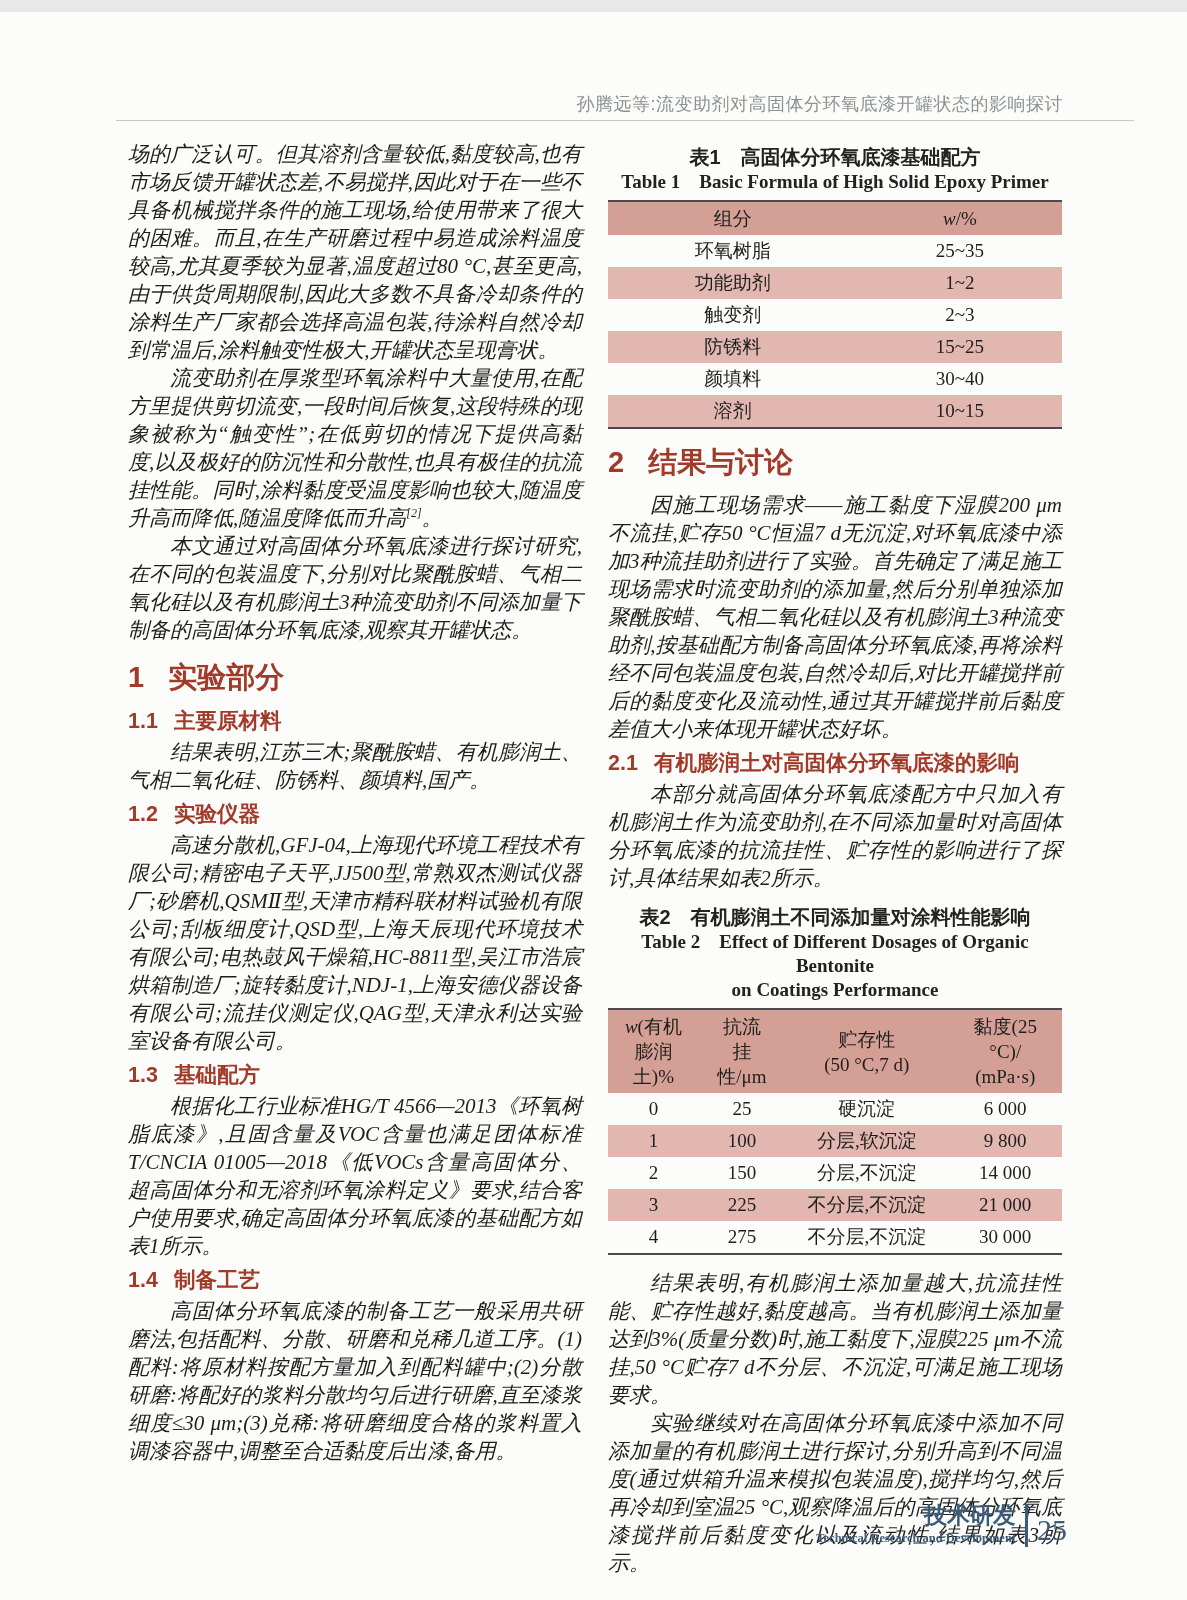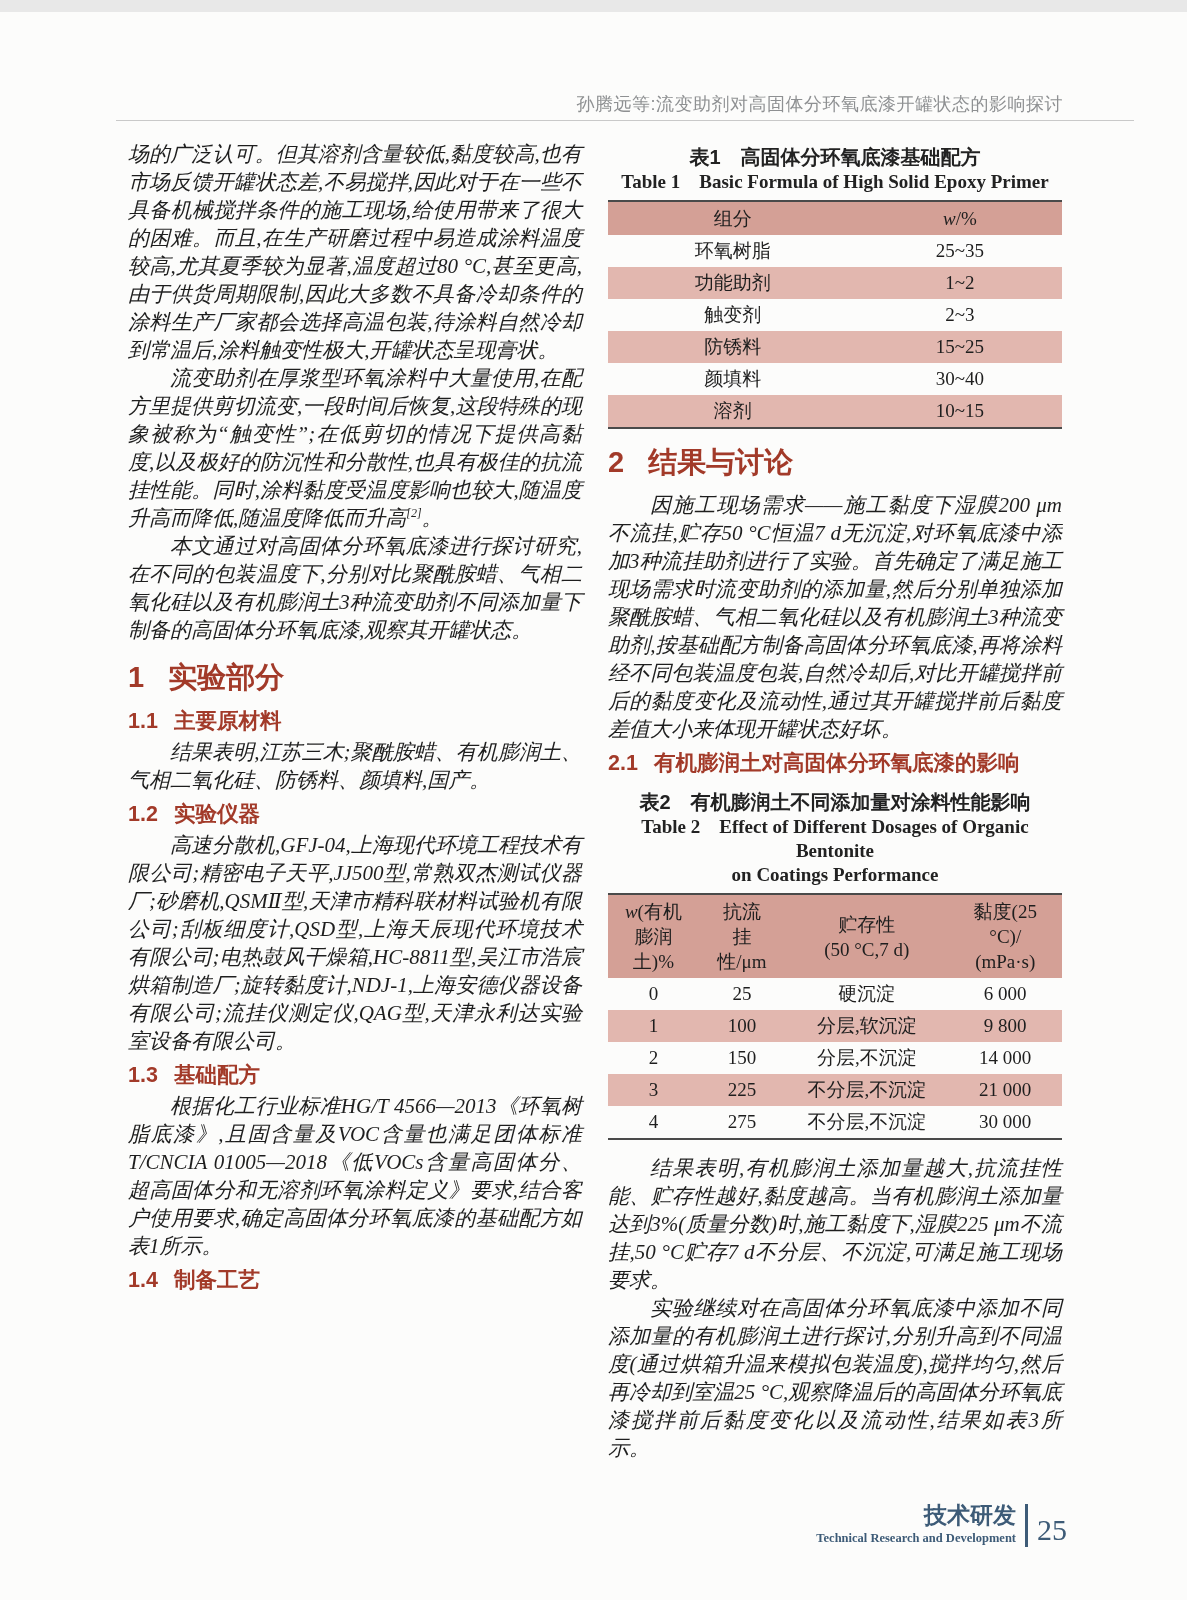--- a/index.html
+++ b/index.html
@@ -121,20 +121,21 @@
       <h3 class="sub"><span class="num">1.1</span><span>主要原材料</span></h3>
       <p class="body indent">结果表明,江苏三木;聚酰胺蜡、有机膨润土、气相二氧化硅、防锈料、颜填料,国产。</p>
 
       <h3 class="sub"><span class="num">1.2</span><span>实验仪器</span></h3>
       <p class="body indent">高速分散机,GFJ-04,上海现代环境工程技术有限公司;精密电子天平,JJ500型,常熟双杰测试仪器厂;砂磨机,QSMⅡ型,天津市精科联材料试验机有限公司;刮板细度计,QSD型,上海天辰现代环境技术有限公司;电热鼓风干燥箱,HC-8811型,吴江市浩宸烘箱制造厂;旋转黏度计,NDJ-1,上海安德仪器设备有限公司;流挂仪测定仪,QAG型,天津永利达实验室设备有限公司。</p>
 
       <h3 class="sub"><span class="num">1.3</span><span>基础配方</span></h3>
       <p class="body indent">根据化工行业标准HG/T 4566—2013《环氧树脂底漆》,且固含量及VOC含量也满足团体标准T/CNCIA 01005—2018《低VOCs含量高固体分、超高固体分和无溶剂环氧涂料定义》要求,结合客户使用要求,确定高固体分环氧底漆的基础配方如表1所示。</p>
 
       <h3 class="sub"><span class="num">1.4</span><span>制备工艺</span></h3>
+      <p class="body indent">高固体分环氧底漆的制备工艺一般采用共研磨法,包括配料、分散、研磨和兑稀几道工序。(1)配料:将原材料按配方量加入到配料罐中;(2)分散研磨:将配好的浆料分散均匀后进行研磨,直至漆浆细度≤30 μm;(3)兑稀:将研磨细度合格的浆料置入调漆容器中,调整至合适黏度后出漆,备用。</p>
     </section>
 
     <section class="col">
 
       <div class="tbl-cap-cn">表1　高固体分环氧底漆基础配方</div>
       <div class="tbl-cap-en">Table 1　Basic Formula of High Solid Epoxy Primer</div>
 
       <table class="paper t1">
         <thead>
           <tr>
@@ -168,20 +169,21 @@
               <td>10~15</td>
             </tr>
         </tbody>
       </table>
 
       <h2 class="sec"><span class="num">2</span><span>结果与讨论</span></h2>
 
       <p class="body indent">因施工现场需求——施工黏度下湿膜200 μm不流挂,贮存50 °C恒温7 d无沉淀,对环氧底漆中添加3种流挂助剂进行了实验。首先确定了满足施工现场需求时流变助剂的添加量,然后分别单独添加聚酰胺蜡、气相二氧化硅以及有机膨润土3种流变助剂,按基础配方制备高固体分环氧底漆,再将涂料经不同包装温度包装,自然冷却后,对比开罐搅拌前后的黏度变化及流动性,通过其开罐搅拌前后黏度差值大小来体现开罐状态好坏。</p>
 
       <h3 class="sub"><span class="num">2.1</span><span>有机膨润土对高固体分环氧底漆的影响</span></h3>
+      <p class="body indent">本部分就高固体分环氧底漆配方中只加入有机膨润土作为流变助剂,在不同添加量时对高固体分环氧底漆的抗流挂性、贮存性的影响进行了探讨,具体结果如表2所示。</p>
 
       <div class="tbl-cap-cn" style="margin-top:12px">表2　有机膨润土不同添加量对涂料性能影响</div>
       <div class="tbl-cap-en">Table 2　Effect of Different Dosages of Organic Bentonite</div>
       <div class="tbl-cap-en">on Coatings Performance</div>
 
       <table class="paper t2">
         <colgroup>
             <col class="c1">
             <col class="c2">
             <col class="c3">

